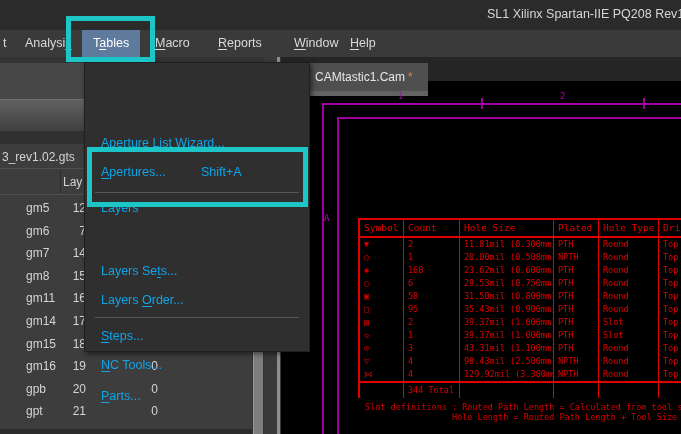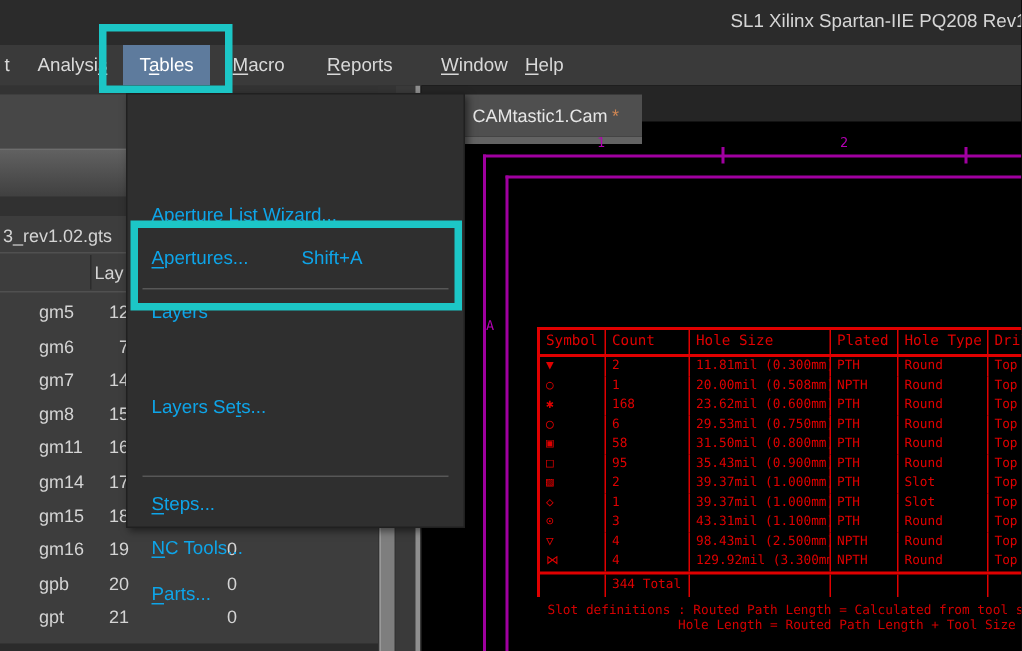--- a/index.html
+++ b/index.html
@@ -287,20 +287,21 @@
     <div class="note" style="left:84px;top:345px;">Slot definitions : Routed Path Length = Calculated from tool start</div>
     <div class="note" style="left:171px;top:355px;">Hole Length  = Routed Path Length + Tool Size =</div>
   </div>
 
   <div id="dropdown">
       <div class="ddrow" style="top: 66px;">Aperture List <span class="u">W</span>izard...</div>
       <div class="ddrow" style="top: 95px;"><span class="u">A</span>pertures...<span class="ddshortcut">Shift+A</span></div>
       <div class="ddsep" style="top: 129px;"></div>
       <div class="ddrow" style="top: 131px;">Layers</div>
       <div class="ddrow" style="top: 194px;">Layers Se<span class="u">t</span>s...</div>
+      <div class="ddrow" style="top: 223px;">Layers <span class="u">O</span>rder...</div>
       <div class="ddsep" style="top: 254px;"></div>
       <div class="ddrow" style="top: 259px;"><span class="u">S</span>teps...</div>
       <div class="ddrow" style="top: 288px;"><span class="u">N</span>C Tools...</div>
       <div class="ddrow" style="top: 319px;"><span class="u">P</span>arts...</div>
     </div>
 
   <div class="anno" style="left:66px;top:16px;width:89px;height:46px;"></div>
   <div class="anno" style="left:87px;top:147px;width:221px;height:60px;"></div>
 </div>
 

